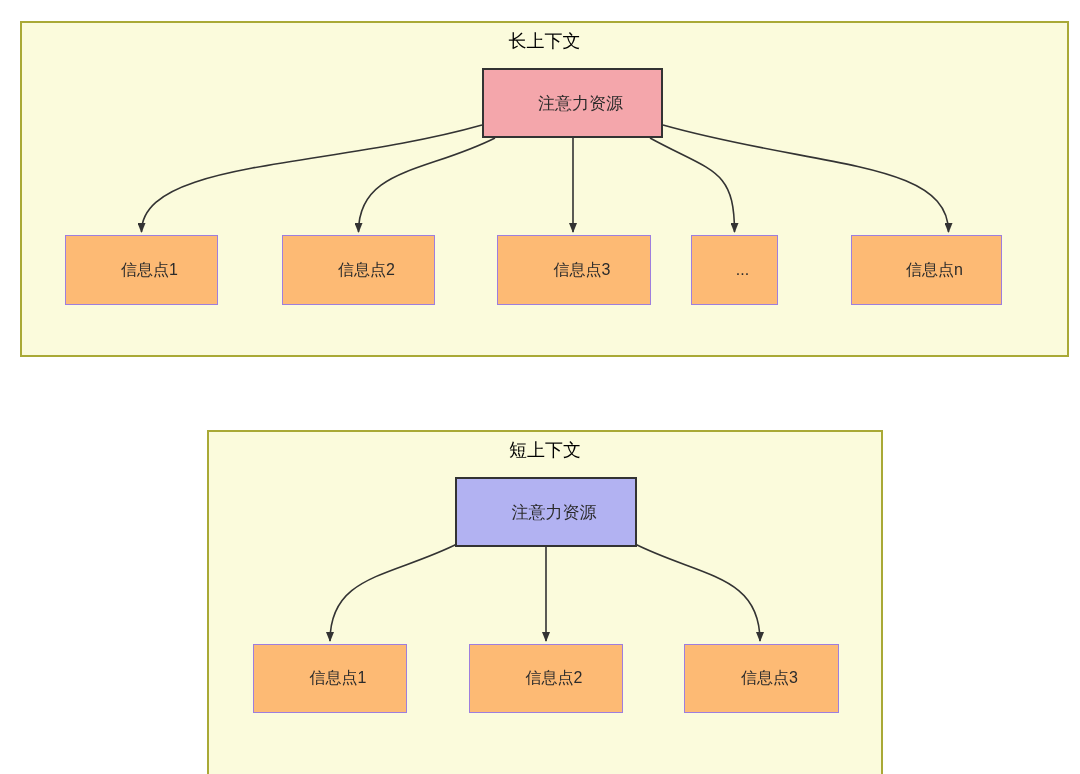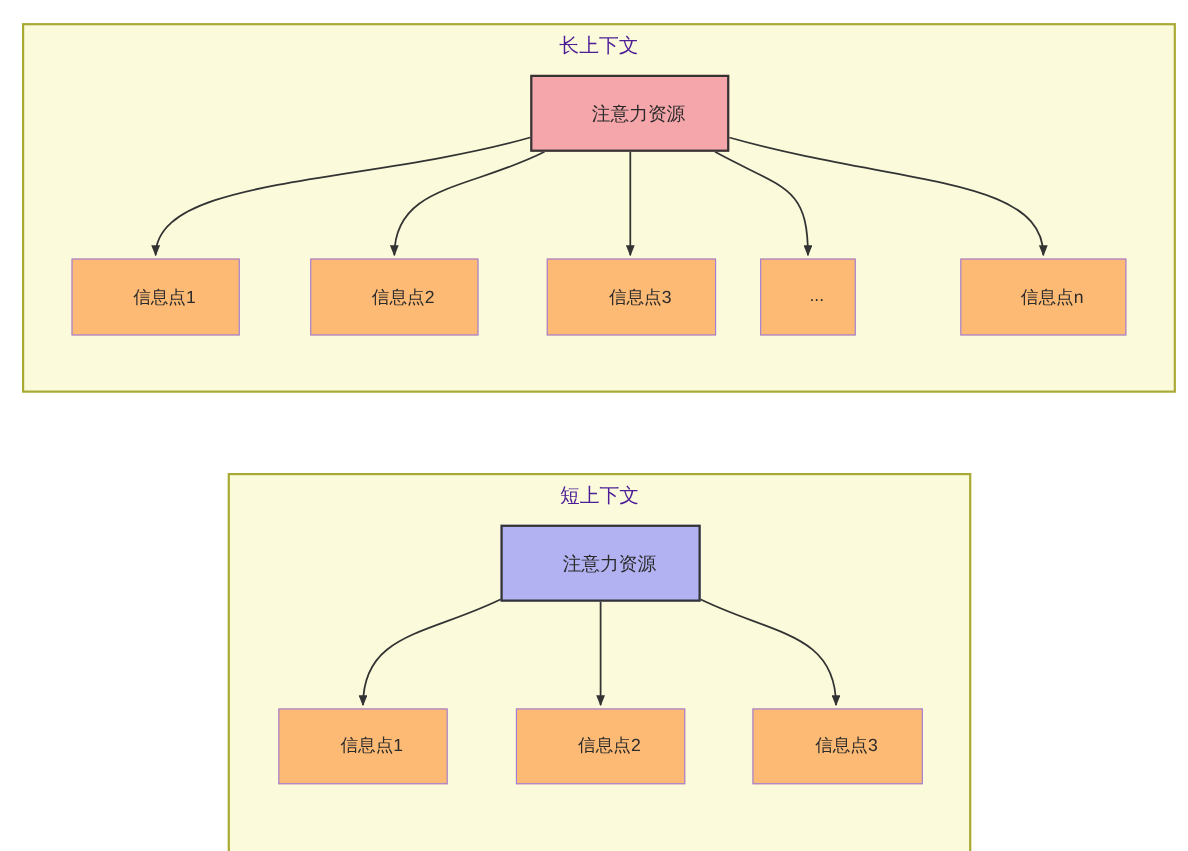--- a/index.html
+++ b/index.html
@@ -15,21 +15,21 @@
     position:absolute;
     background:#fbfbdc;
     border:2px solid #a9a936;
     box-sizing:border-box;
   }
   .group-title{
     position:absolute;
     left:0;right:0;top:6px;
     text-align:center;
     font-size:18px;
-    color:#4c1d95;
+    color:#000000;
   }
   .node{
     position:absolute;
     box-sizing:border-box;
     display:flex;align-items:center;justify-content:center;
     font-size:17px;
     color:#2b2b2b;
     text-align:center;
     padding-left:16px;
   }
@@ -87,21 +87,21 @@
     <path d="M 546,547 L 546,641" marker-end="url(#arrowhead)"></path>
     <path d="M 633,543 C 700,577 760,574 760,641" marker-end="url(#arrowhead)"></path>
   </svg>
 
   <div class="node root-node root-long" style="left:482px;top:68px;width:181px;height:70px;">注意力资源</div>
 
   <div class="node info-node" style="left:65px;top:235px;width:153px;height:70px;">信息点1</div>
   <div class="node info-node" style="left:282px;top:235px;width:153px;height:70px;">信息点2</div>
   <div class="node info-node" style="left:497px;top:235px;width:154px;height:70px;">信息点3</div>
   <div class="node info-node" style="left:691px;top:235px;width:87px;height:70px;">...</div>
-  <div class="node info-node" style="left:873px;top:235px;width:151px;height:70px;">信息点n</div>
+  <div class="node info-node" style="left:851px;top:235px;width:151px;height:70px;">信息点n</div>
 
   <div class="node root-node root-short" style="left:455px;top:477px;width:182px;height:70px;">注意力资源</div>
 
   <div class="node info-node" style="left:253px;top:644px;width:154px;height:69px;">信息点1</div>
   <div class="node info-node" style="left:469px;top:644px;width:154px;height:69px;">信息点2</div>
   <div class="node info-node" style="left:684px;top:644px;width:155px;height:69px;">信息点3</div>
 
 </div>
 
 </body></html>

